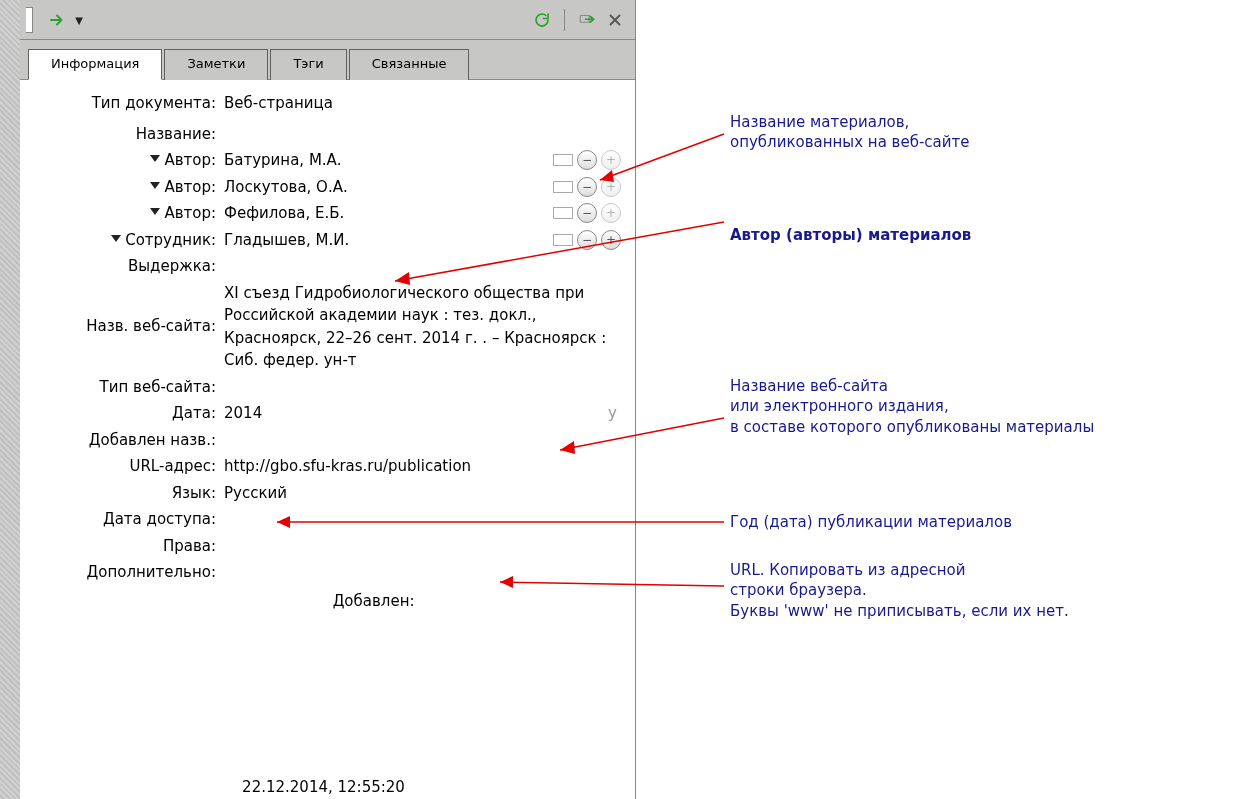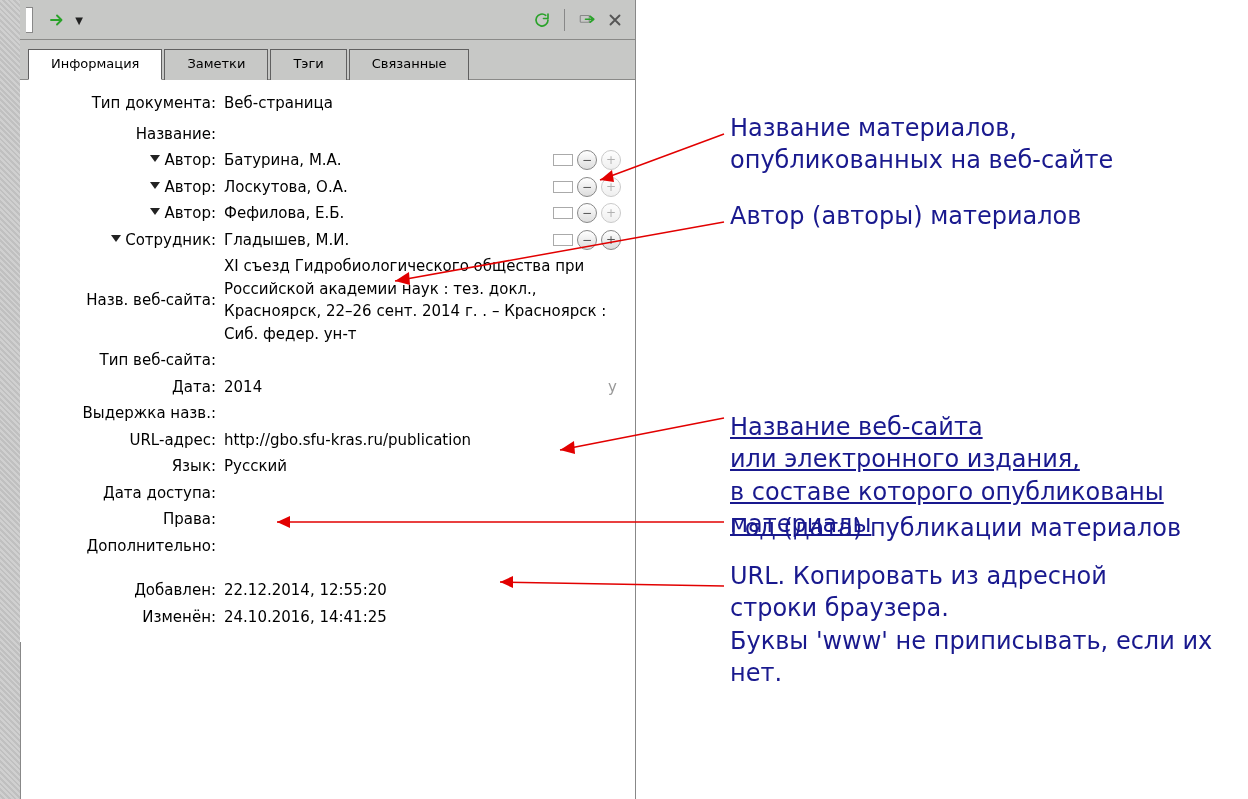--- a/index.html
+++ b/index.html
@@ -144,21 +144,21 @@
   }
   .round-btn.plus.faded { opacity: .45; }
   .row.item-type { margin-bottom: 8px; }
   .gray-y { color: #999; }
 
   
   .anno {
     position: absolute;
     left: 730px;
     color: #19198e;
-    font-size: 24px;
+    font-size: 15px;
     line-height: 1.35;
   }
   .arrow {
     position: absolute;
     overflow: visible;
     pointer-events: none;
   }
   .arrow line { stroke: #e20000; stroke-width: 1.5; }
   .arrow polygon { fill: #e20000; }
   .caret-small {
@@ -269,20 +269,26 @@
             <span class="label-text">Сотрудник:</span>
           </div>
         <div class="val-col">Гладышев, М.И.</div>
         <div class="row-ctrls">
           <div class="mini-rect"></div>
           <div class="round-btn">−</div>
           <div class="round-btn plus">+</div>
         </div>
       </div>
 
+      <div class="row">
+        <div class="label-col">
+            <span class="label-text">Выдержка:</span>
+          </div>
+        <div class="val-col"></div>
+      </div>
 
       <div class="row">
         <div class="label-col">
             <span class="label-text">Назв. веб-сайта:</span>
           </div>
         <div class="val-col">XI съезд Гидробиологического общества при Российской академии наук : тез. докл., Красноярск, 22–26 сент. 2014 г. . – Красноярск : Сиб. федер. ун-т</div>
       </div>
 
       <div class="row">
         <div class="label-col">
@@ -296,21 +302,21 @@
             <span class="label-text">Дата:</span>
           </div>
         <div class="val-col" style="display:flex; justify-content:space-between;">
           <span>2014</span>
           <span class="gray-y">y</span>
         </div>
       </div>
 
       <div class="row">
         <div class="label-col">
-            <span class="label-text">Выдержка назв.:</span>
+            <span class="label-text">Добавлен назв.:</span>
           </div>
         <div class="val-col"></div>
       </div>
 
       <div class="row">
         <div class="label-col">
             <span class="label-text">URL-адрес:</span>
           </div>
         <div class="val-col">http://gbo.sfu-kras.ru/publication</div>
       </div>
@@ -336,41 +342,41 @@
         <div class="val-col"></div>
       </div>
 
       <div class="row">
         <div class="label-col">
             <span class="label-text">Дополнительно:</span>
           </div>
         <div class="val-col"></div>
       </div>
 
-      <div class="row" style="margin-top:22px;">
+      <div class="row" style="margin-top:6px;flex-direction:column;">
         <div class="label-col">
             <span class="label-text">Добавлен:</span>
           </div>
         <div class="val-col">22.12.2014, 12:55:20</div>
       </div>
 
       <div class="row">
         <div class="label-col">
             <span class="label-text">Изменён:</span>
           </div>
         <div class="val-col">24.10.2016, 14:41:25</div>
       </div>
 
     </div>
   </div>
 
   <div class="anno" style="top:112px; white-space:pre-line;">Название материалов,
 опубликованных на веб-сайте</div>
-  <div class="anno" style="top:200px; white-space:pre-line;">Автор (авторы) материалов</div>
-  <div class="anno" style="top:411px; white-space:pre-line;text-decoration:underline;">Название веб-сайта
+  <div class="anno" style="top:225px; white-space:pre-line;font-weight:bold;">Автор (авторы) материалов</div>
+  <div class="anno" style="top:376px; white-space:pre-line;">Название веб-сайта
 или электронного издания,
 в составе которого опубликованы материалы</div>
   <div class="anno" style="top:512px; white-space:pre-line;">Год (дата) публикации материалов</div>
   <div class="anno" style="top:560px; white-space:pre-line;">URL. Копировать из адресной
 строки браузера.
 Буквы 'www' не приписывать, если их нет.</div>
 
   <svg class="arrow" style="left:0;top:0;" width="1248" height="799">
     <line x1="724" y1="134" x2="600" y2="180"></line>
     <polygon points="600,180 612,170 614,182"></polygon>

